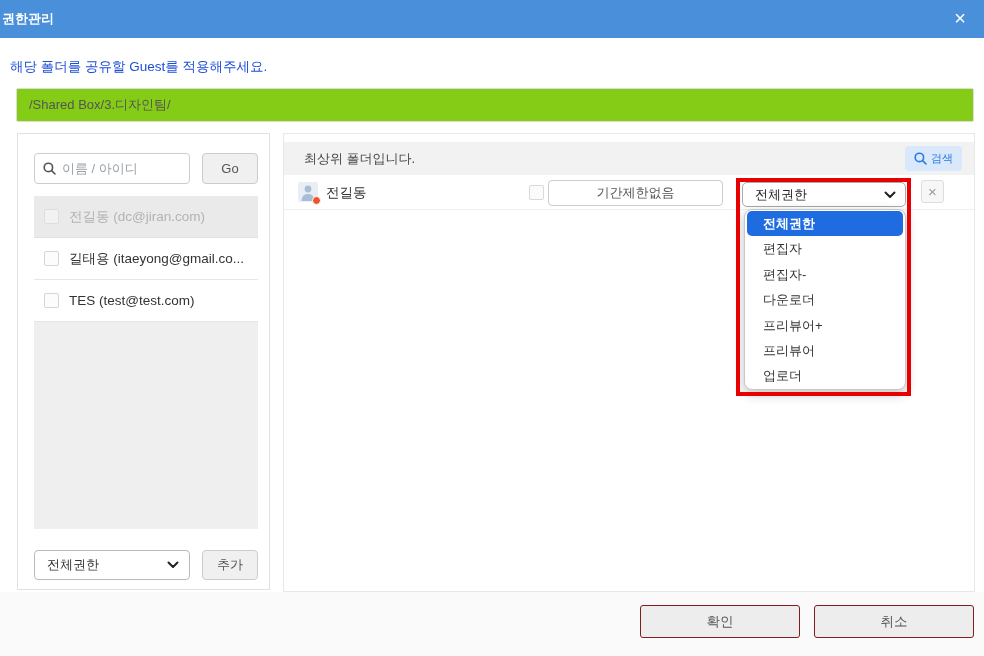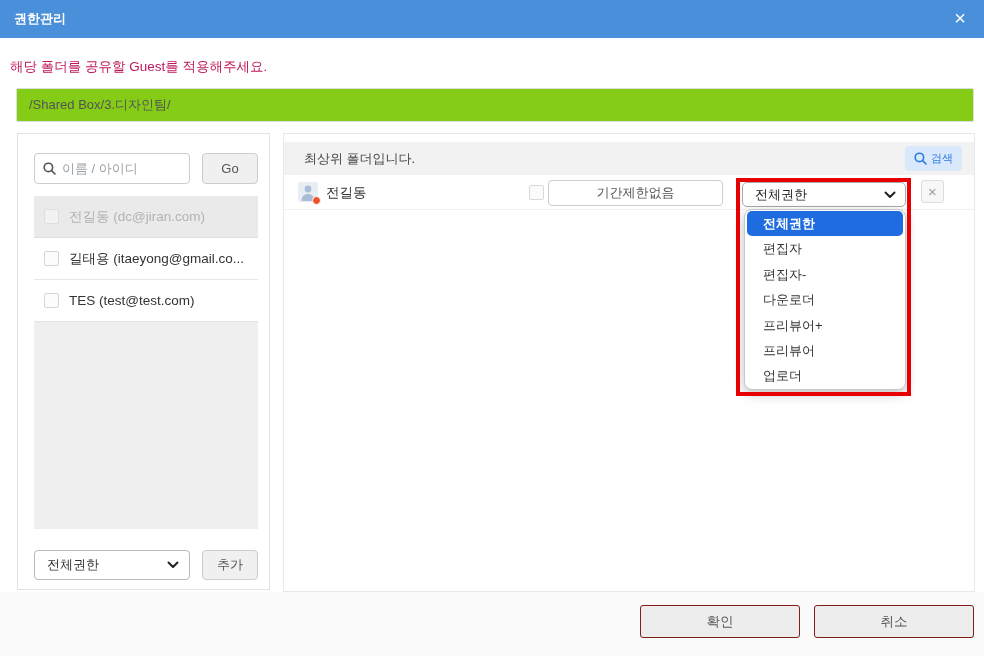--- a/index.html
+++ b/index.html
@@ -6,26 +6,26 @@
   html,body { width:984px; height:656px; }
   body {
     font-family:"Liberation Sans","DejaVu Sans",sans-serif;
     font-size:13px; color:#333; background:#fff; overflow:hidden;
   }
   .dialog { position:relative; width:984px; height:656px; background:#fff; }
 
   
   .titlebar { position:absolute; left:0; top:0; width:984px; height:38px;
     background:#4a8fd9; display:flex; align-items:center; }
-  .titlebar .title { margin-left:14px; color:#fff; font-weight:bold; font-size:13px; }
+  .titlebar .title { margin-left:2px; color:#fff; font-weight:bold; font-size:13px; }
   .titlebar .close { position:absolute; right:11px; top:0; height:38px; width:26px;
     color:#fff; font-size:20px; line-height:36px; text-align:center; cursor:pointer; }
 
   
-  .instruction { position:absolute; left:10px; top:58px; font-size:13.5px; color:#be185d; }
+  .instruction { position:absolute; left:10px; top:58px; font-size:13.5px; color:#1d4ed8; }
   .path-box { position:absolute; left:16px; top:88px; width:958px; height:34px;
     border:1px solid #ddd; border-radius:2px; background:#84cc16;
     line-height:32px; padding-left:12px; color:#555; font-size:13px; }
 
   
   .left-panel { position:absolute; left:17px; top:133px; width:253px; height:457px;
     border:1px solid #e2e2e2; background:#fff;padding-left:37px; }
   .search-wrap { position:absolute; left:16px; top:19px; width:156px; height:31px;
     border:1px solid #ccc; border-radius:4px; background:#fff; display:flex; align-items:center; }
   .search-wrap .mag { margin-left:8px; flex:0 0 auto; display:flex; }

